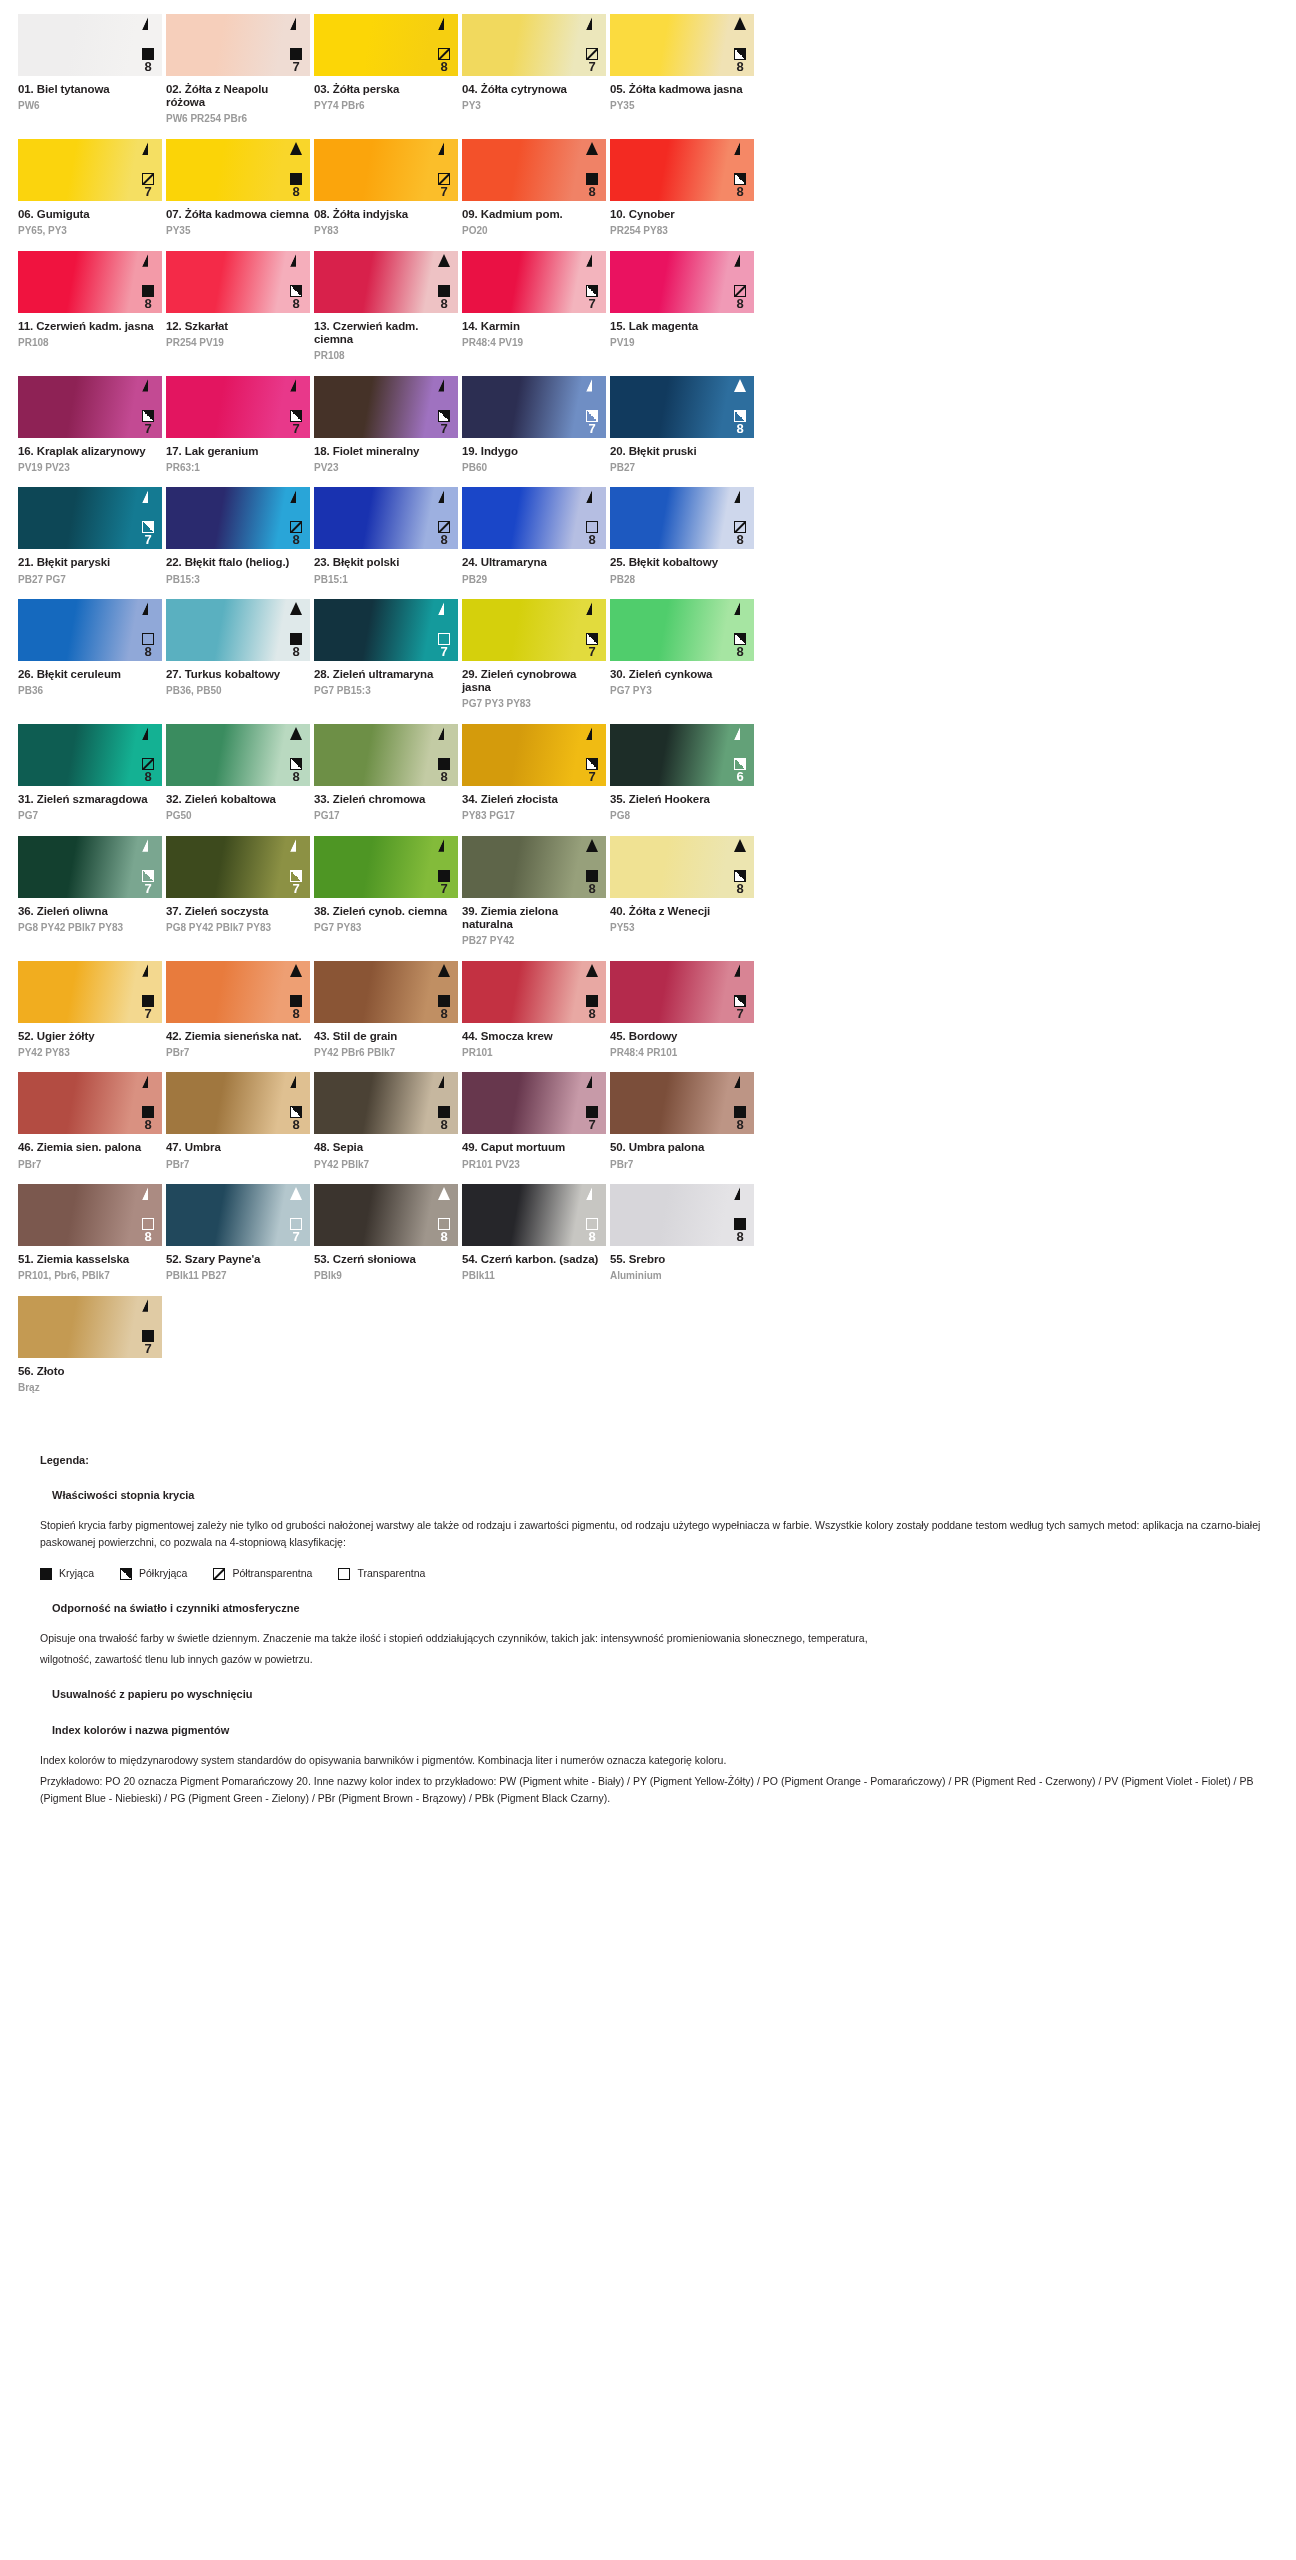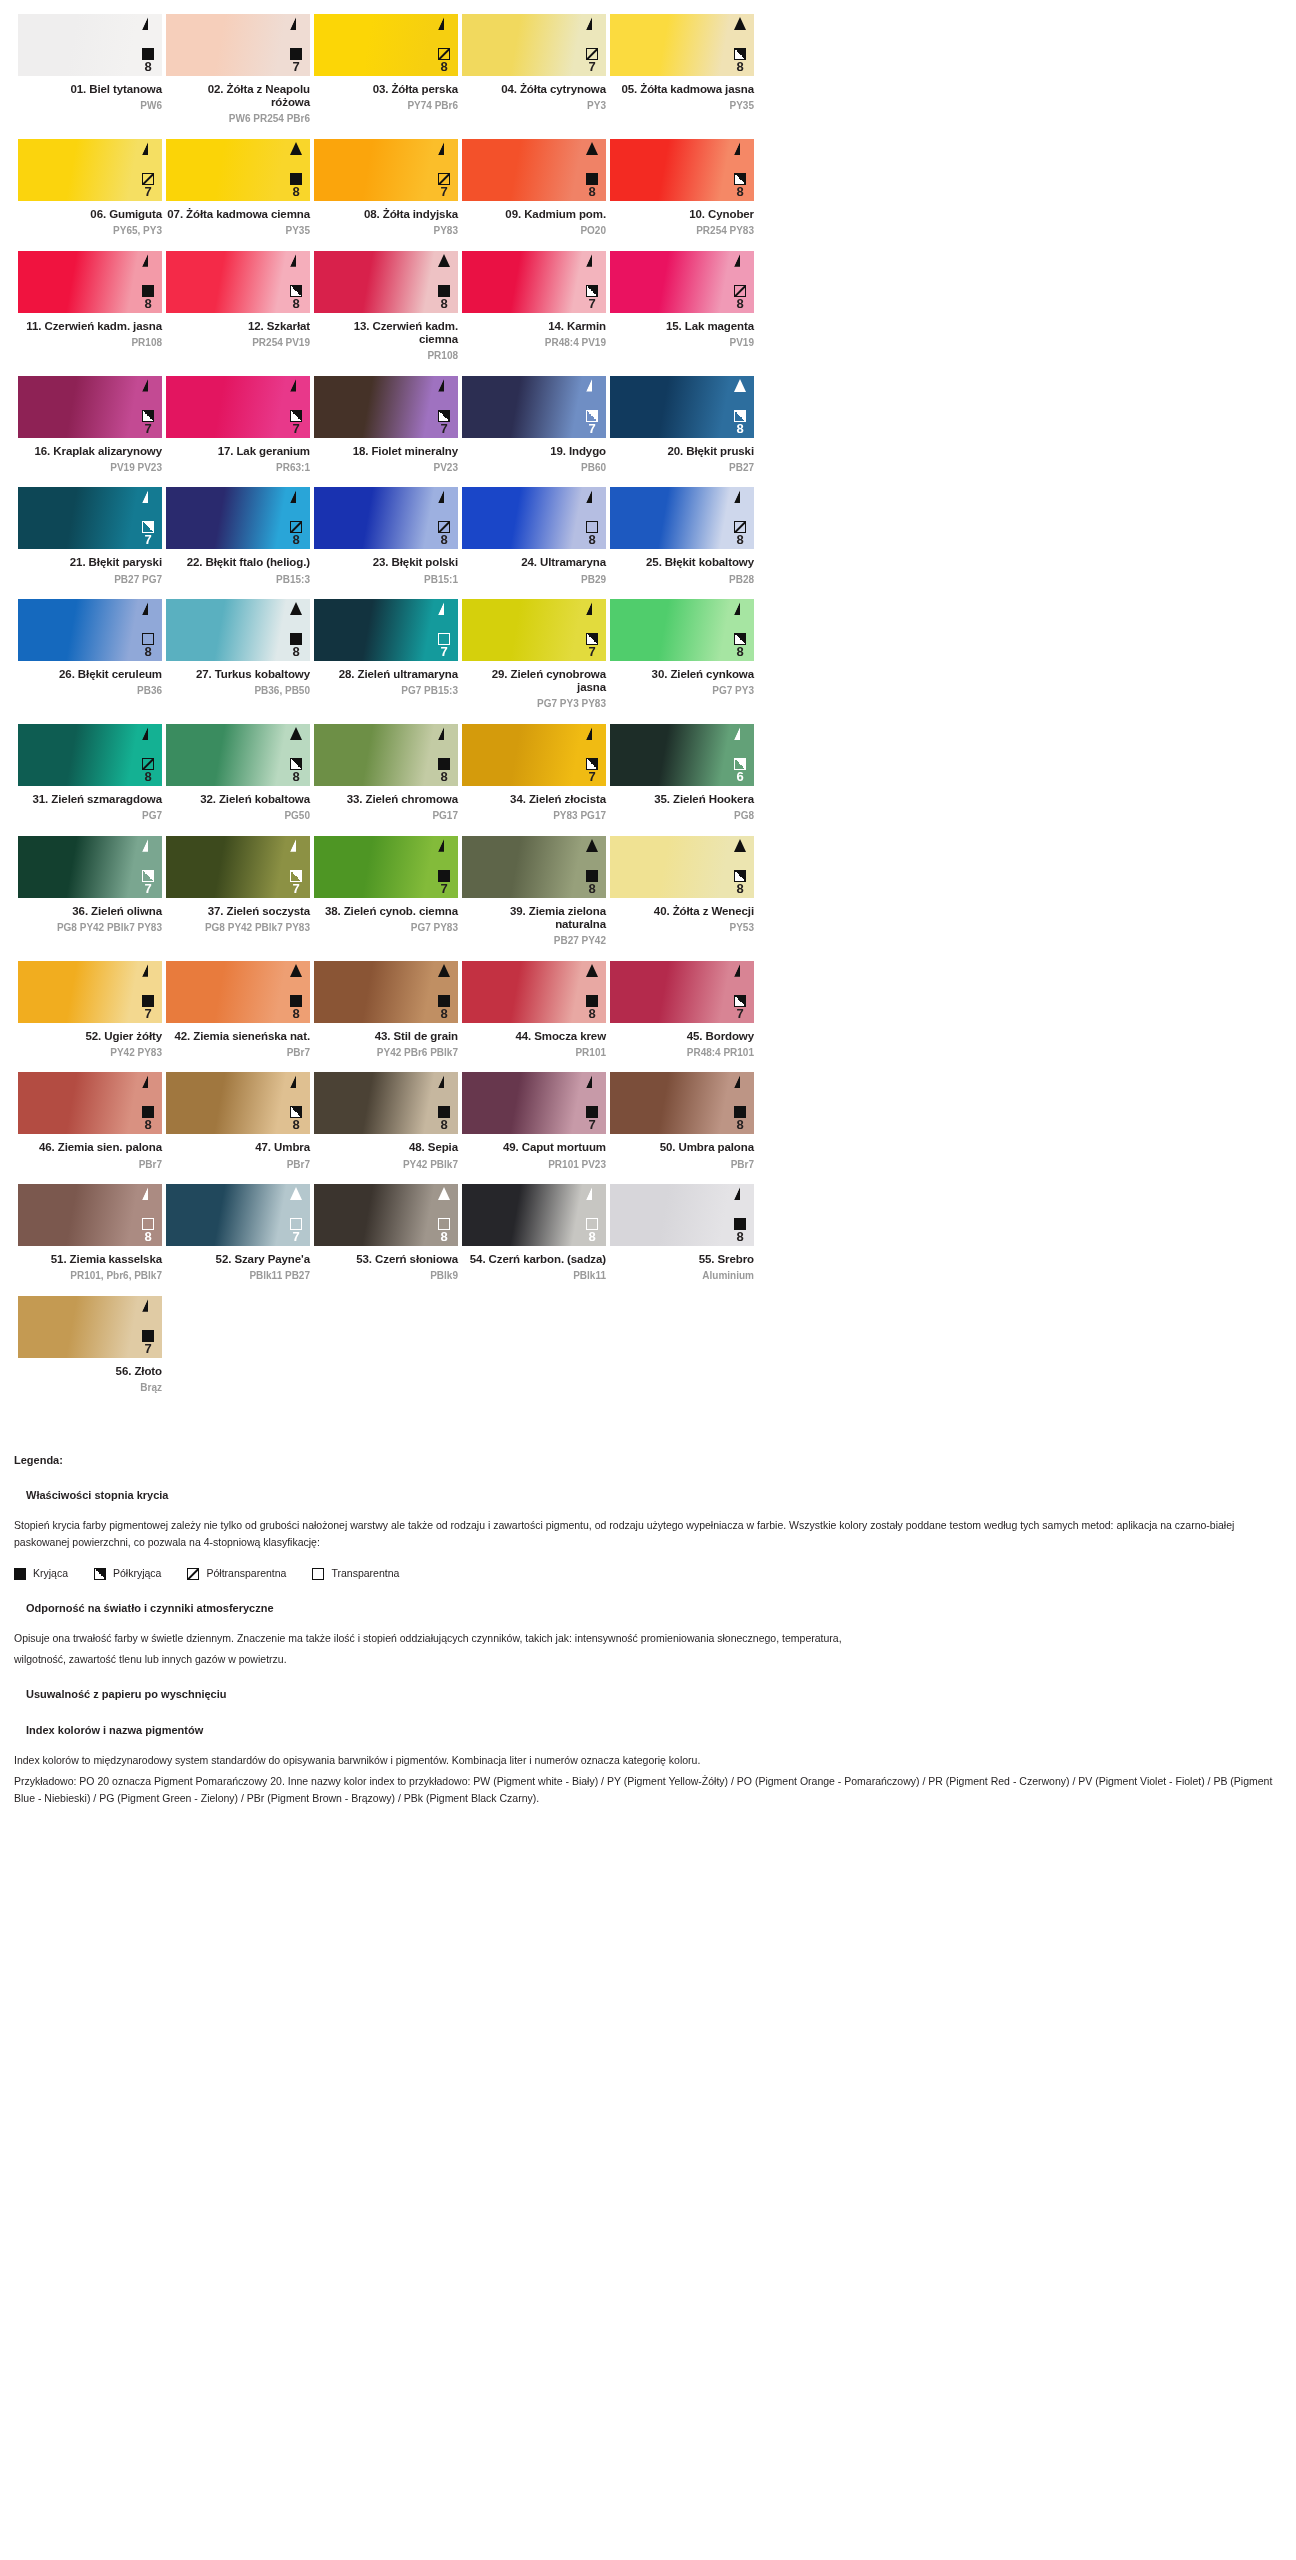--- a/index.html
+++ b/index.html
@@ -121,41 +121,41 @@
 
   
   .inv .tri-solid { border-bottom-color: #fff; }
   .inv .tri-open::after { border-bottom-color: #fff; }
   .inv .sq-half { background: transparent; border-color: #fff; }
   .inv .sq-half::after { background: linear-gradient(to bottom left, #fff 0 50%, transparent 50% 100%); }
   .inv .sq-open { border-color: #fff; }
   .inv .mark-lf { color: #fff; }
 
   .cap {
-    text-align: right;
+    text-align: left;
     padding-top: 7px;
   }
   .cap-name {
     font-size: 11.5px;
     font-weight: 700;
     color: #231f20;
     line-height: 1.15;
     letter-spacing: -0.1px;
   }
   .cap-pig {
     font-size: 10px;
     color: #9a9a9a;
     margin-top: 4px;
     line-height: 1.15;
     font-weight: bold;
   }
 
   
   .legend {
-    padding: 44px 22px 26px 14px;
+    padding: 44px 22px 26px 40px;
     font-size: 10.5px;
     line-height: 1.62;
     color: #231f20;
   }
   .legend h3 {
     font-size: 11px;
     font-weight: 700;
     margin: 0 0 14px 0;
   }
   .legend h4 {

